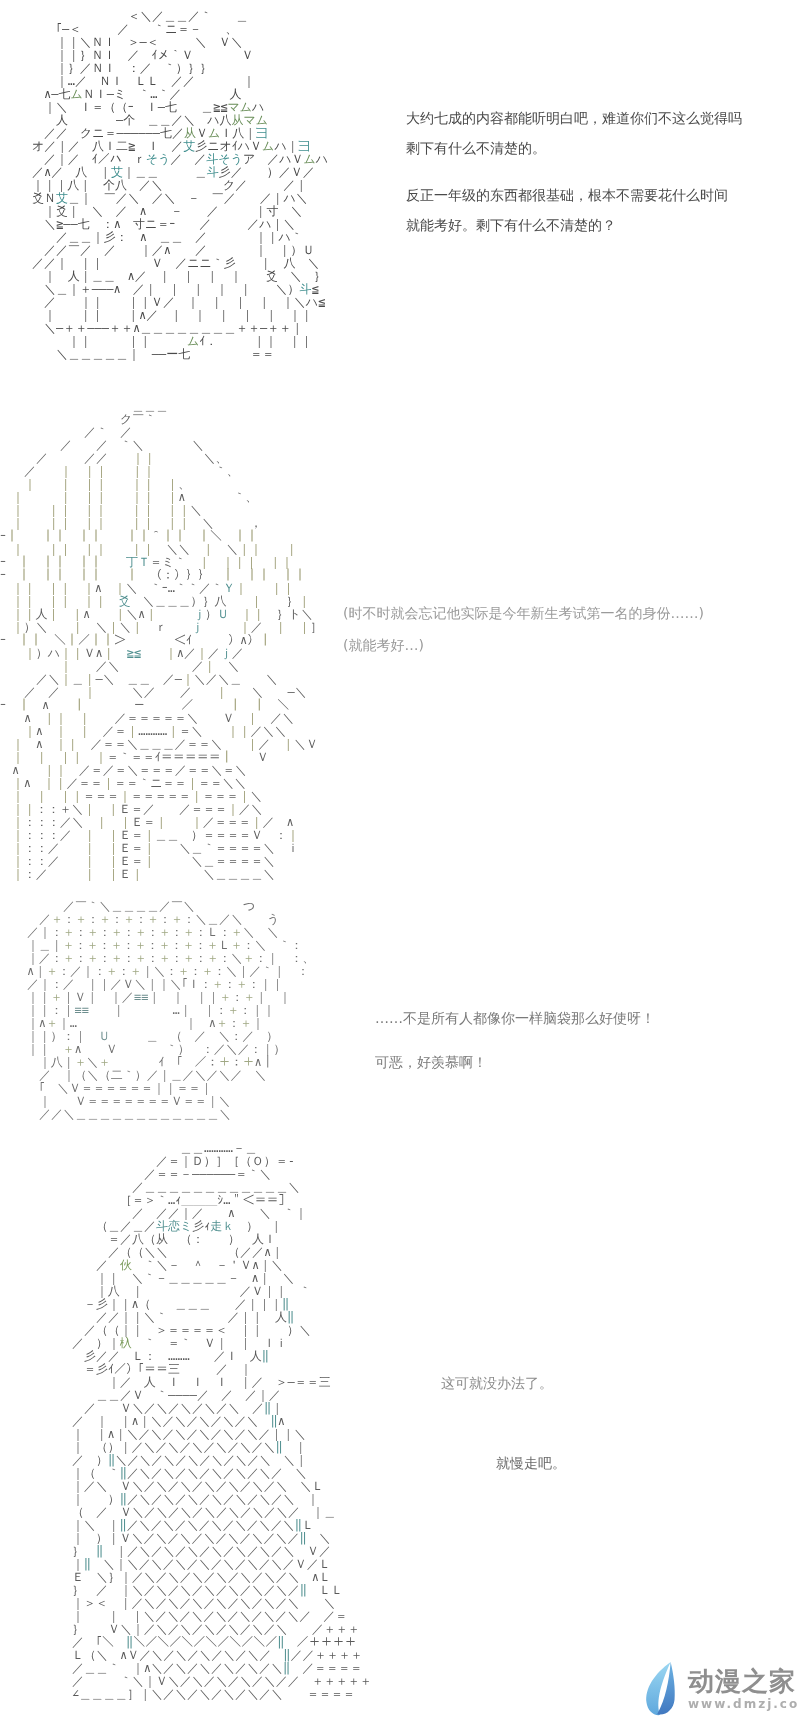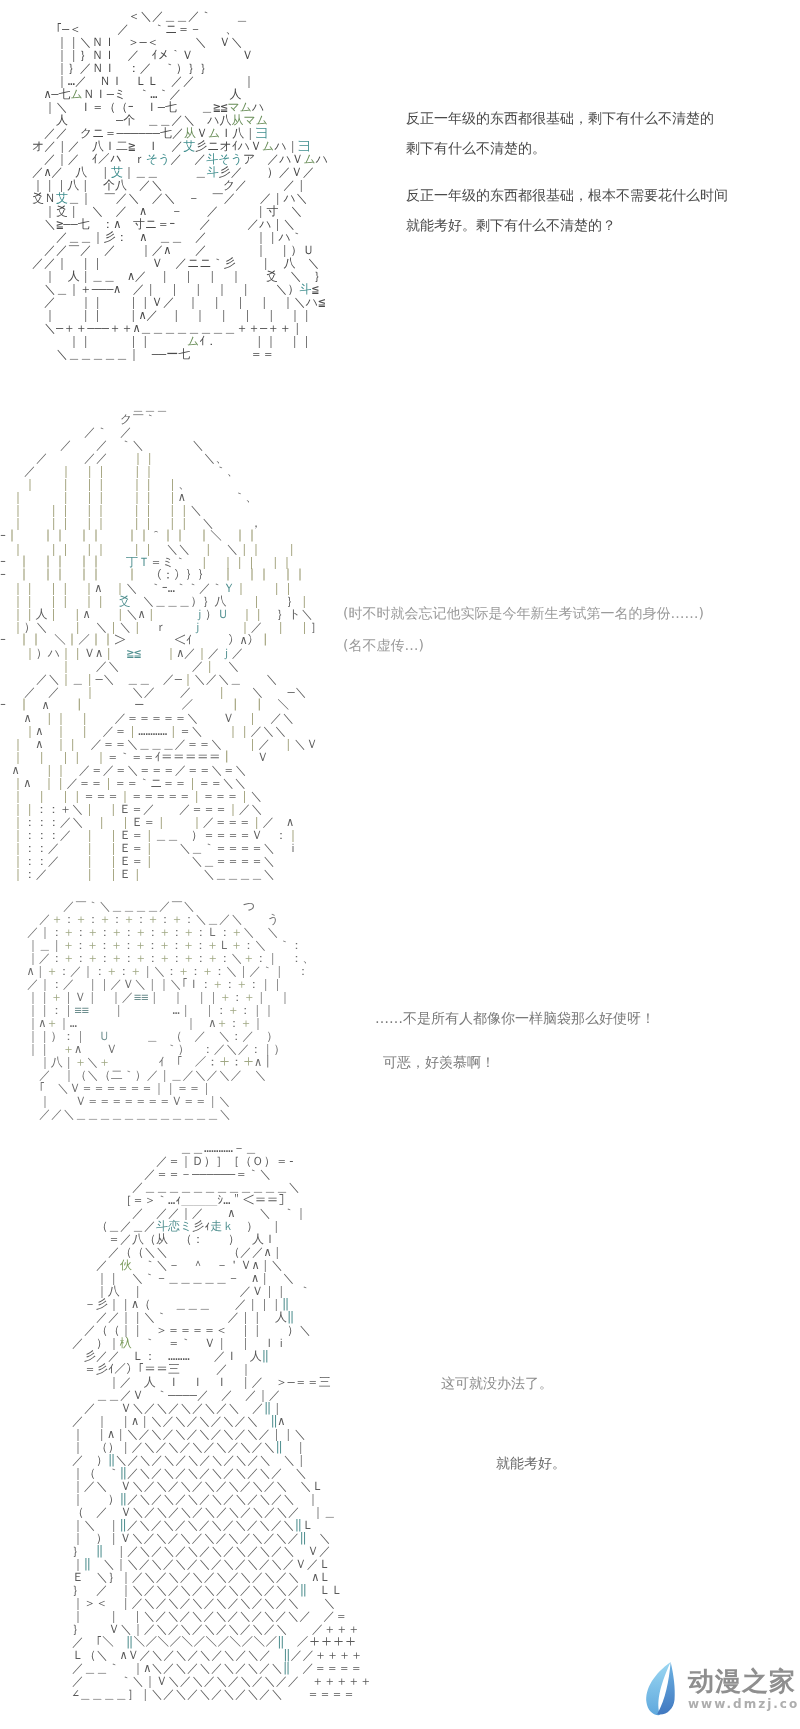--- a/index.html
+++ b/index.html
@@ -142,50 +142,50 @@
 　｜　　｜　｜＼／＼／＼／＼／＼／＼／＼／　／＝
 　｝　　Ｖ＼｜／＼／＼／＼／＼／＼／＼　　／＋＋＋
 　／　｢＼　<span style="color:#4f8f8f">‖</span>＼／＼／＼／＼／＼／＼／<span style="color:#4f8f8f">‖</span>　／＋＋＋＋
 　Ｌ（＼　∧Ｖ／＼／＼／＼／＼／＼／　<span style="color:#4f8f8f">‖</span>／／＋＋＋＋
 　／＿＿｀　｜∧＼／＼／＼／＼／＼／＼<span style="color:#4f8f8f">‖</span>　／＝＝＝＝
 　／　　　｀＼｜Ｖ＼／＼／＼／＼／＼／／　＋＋＋＋＋
 　∠＿＿＿＿］｜＼／＼／＼／＼／＼／＼　　＝＝＝＝</pre>
 
   <div class="dialog" style="left: 406px; top: 103px; color: rgb(74, 74, 74); line-height: 30px;">
       <div>
-        <div class="dline">反正一年级的东西都很基础，剩下有什么不清楚的</div>
+        <div class="dline">大约七成的内容都能听明白吧，难道你们不这么觉得吗</div>
         <div class="dline">剩下有什么不清楚的。</div>
       </div>
       <div style="margin-top: 17px;">
         <div class="dline">反正一年级的东西都很基础，根本不需要花什么时间</div>
         <div class="dline">就能考好。剩下有什么不清楚的？</div>
       </div>
     </div>
   <div class="dialog" style="left: 343px; top: 597px; color: rgb(154, 154, 154); line-height: 32px;">
       <div>
         <div class="dline">(时不时就会忘记他实际是今年新生考试第一名的身份……)</div>
-        <div class="dline">(名不虚传…)</div>
+        <div class="dline">(就能考好…)</div>
       </div>
     </div>
   <div class="dialog" style="left: 375px; top: 1003px; color: rgb(122, 122, 122); line-height: 30px;">
       <div>
         <div class="dline">……不是所有人都像你一样脑袋那么好使呀！</div>
       </div>
-      <div style="margin-top: 14px; margin-left: 8px;">
+      <div style="margin-top: 14px;">
         <div class="dline">可恶，好羡慕啊！</div>
       </div>
     </div>
   <div class="dialog" style="left: 441px; top: 1368px; color: rgb(138, 138, 138); line-height: 30px;">
       <div>
         <div class="dline">这可就没办法了。</div>
       </div>
     </div>
   <div class="dialog" style="left: 496px; top: 1447px; color: rgb(106, 106, 106); line-height: 33px;">
       <div>
-        <div class="dline">就能考好。</div>
+        <div class="dline">就慢走吧。</div>
       </div>
     </div>
 
   <div class="logo">
     <svg class="logo-wing" viewBox="0 0 40 60">
       <defs>
         <linearGradient id="wg1" x1="0" y1="0" x2="0" y2="1">
           <stop offset="0" stop-color="#9bd7f2"></stop>
           <stop offset="1" stop-color="#5fa8dd"></stop>
         </linearGradient>

